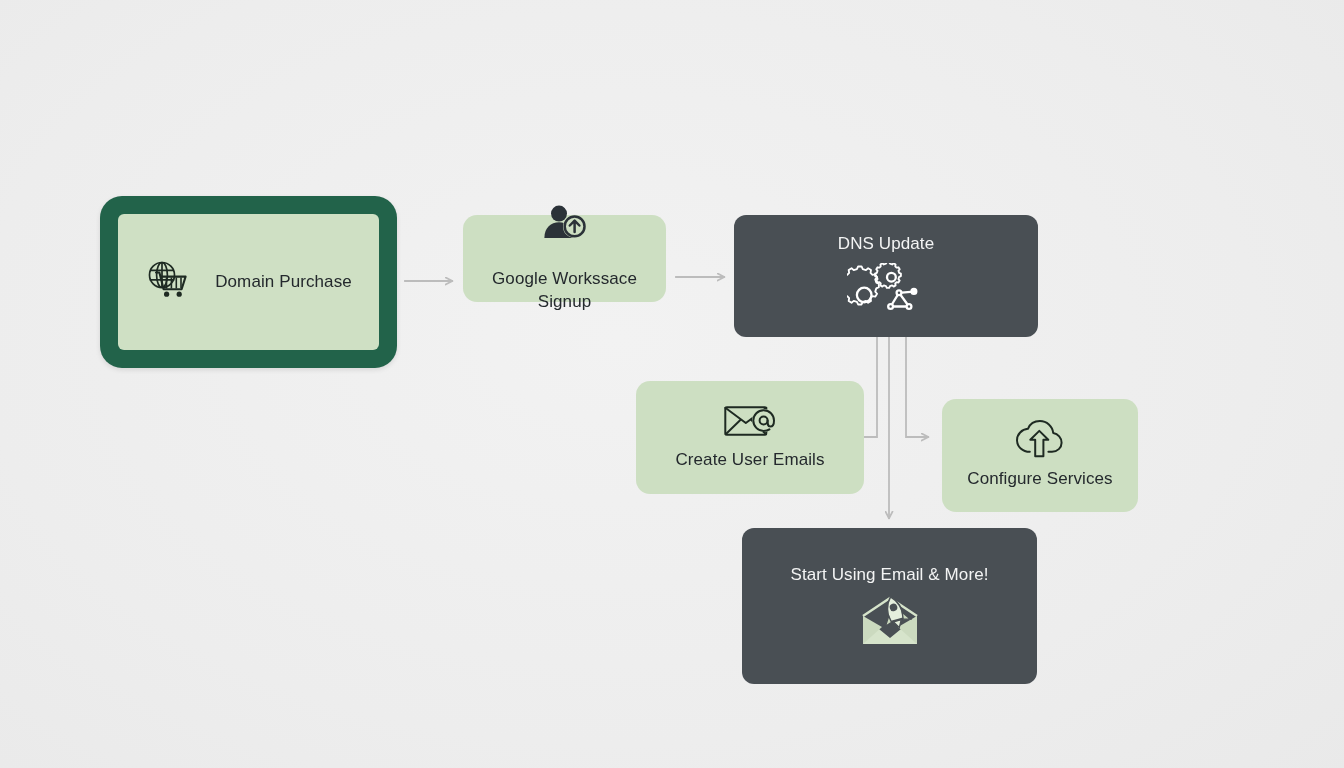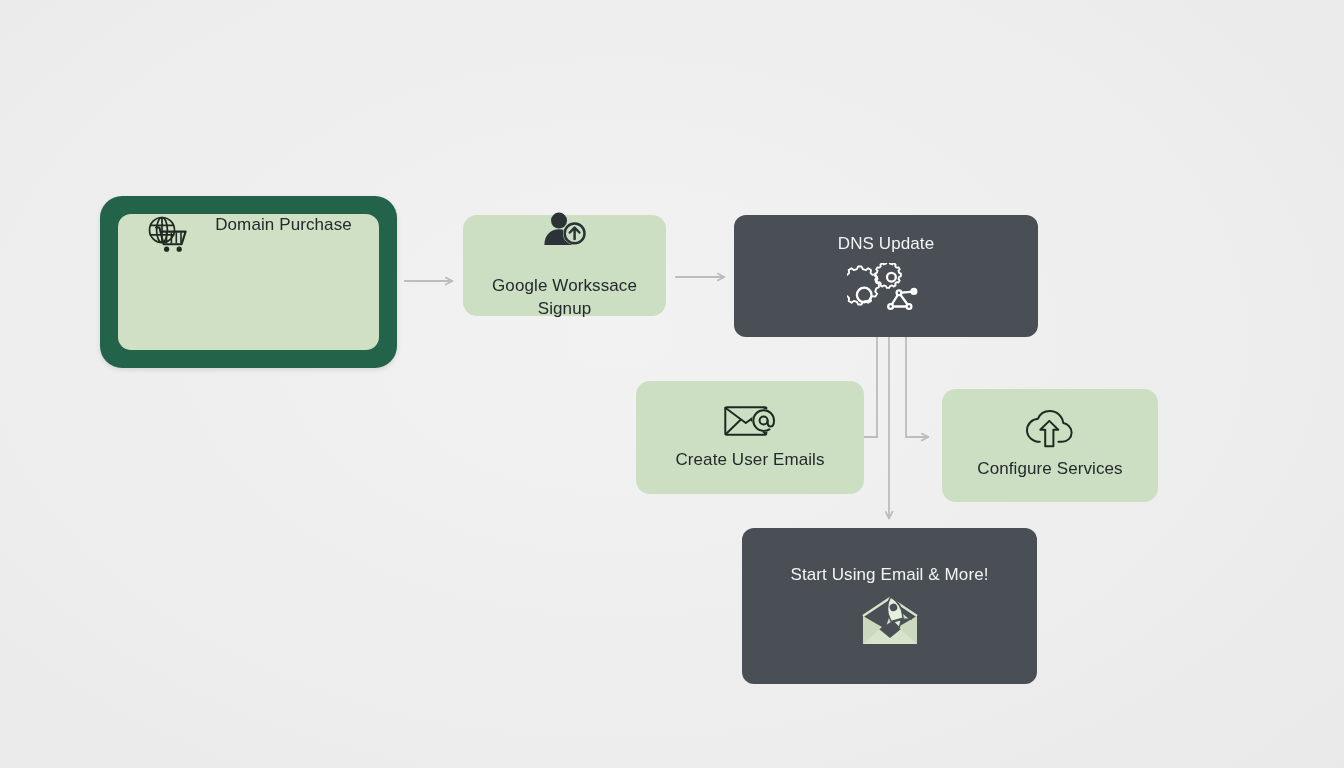--- a/index.html
+++ b/index.html
@@ -52,24 +52,24 @@
     background: #22634a;
     border-radius: 22px;
     box-shadow: 0 2px 5px rgba(0,0,0,0.10);
     padding: 18px;
   }
   .frame-inner {
     width: 100%;
     height: 100%;
     box-sizing: border-box;
     background: #cfe0c4;
-    border-radius: 13px;
+    border-radius: 6px;
     display: flex;
     flex-direction: row;
-    align-items: flex-start;
+    align-items: center;
     justify-content: center;
     gap: 16px;
   }
 
   .node-label {
     color: #24292d;
     font-size: 17px;
     line-height: 1.35;
     text-align: center;
     letter-spacing: 0.1px;
@@ -85,24 +85,24 @@
   }
 
   
   .stack-icon-top  { flex-direction: column; }
   .stack-icon-top .node-label { margin-top: 10px; }
   .stack-text-top  { flex-direction: column; }
   .stack-text-top .node-label { margin-bottom: 8px; }
 
   
   #n-domain        { left: 100px; top: 196px; width: 297px; height: 172px; }
-  #n-workspace     { left: 463px; top: 215px; width: 203px; height: 101px; gap: 16px; }
+  #n-workspace     { left: 463px; top: 215px; width: 203px; height: 87px; gap: 16px; }
   #n-dns           { left: 734px; top: 215px; width: 304px; height: 122px; }
   #n-emails        { left: 636px; top: 381px; width: 228px; height: 113px; }
-  #n-services      { left: 942px; top: 389px; width: 216px; height: 113px; align-items: center; }
+  #n-services      { left: 942px; top: 399px; width: 196px; height: 113px; align-items: center; }
   #n-start         { left: 742px; top: 528px; width: 295px; height: 156px; }
 </style>
 </head>
 <body>
 
 <div id="canvas">
 
   <svg id="wires" viewBox="0 0 1344 768" xmlns="http://www.w3.org/2000/svg">
     <defs>
       <marker id="ah" markerWidth="9" markerHeight="9" refX="7.4" refY="4.5" orient="auto" markerUnits="userSpaceOnUse">

